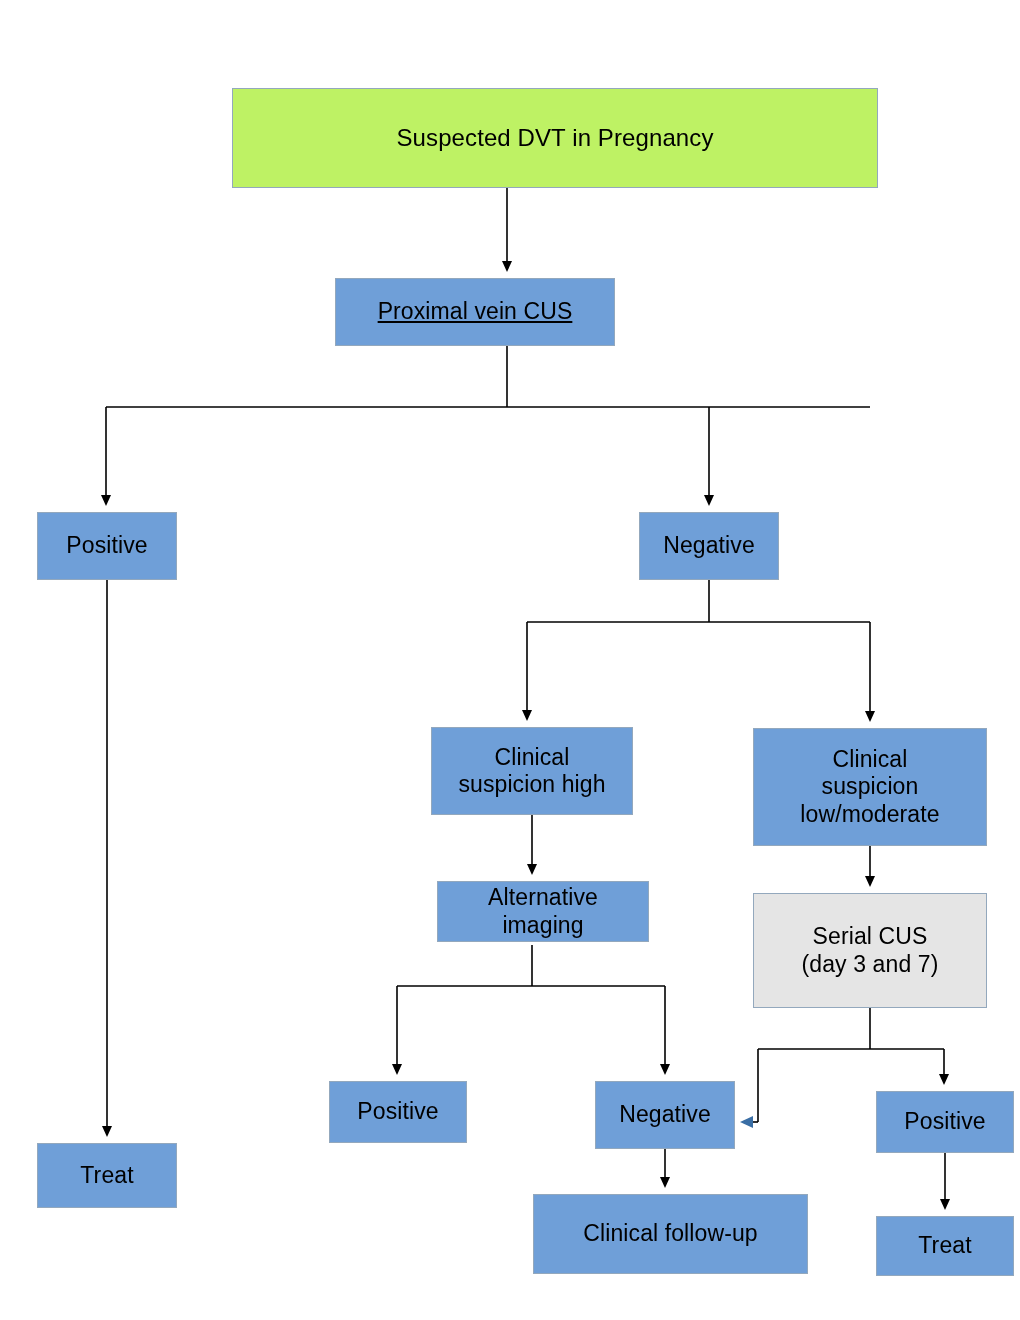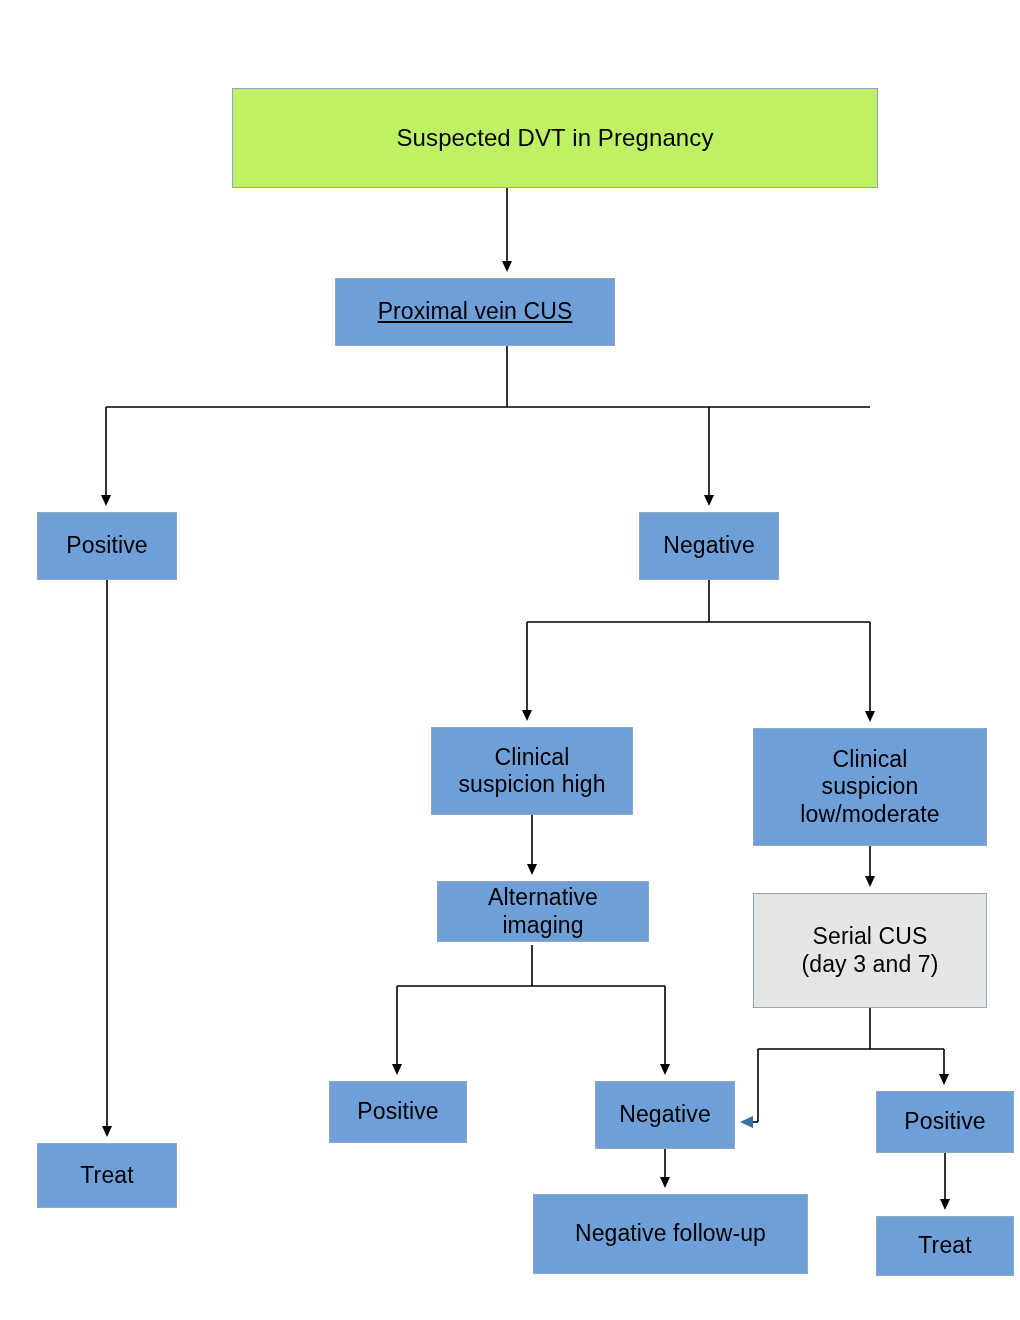--- a/index.html
+++ b/index.html
@@ -107,17 +107,17 @@
       <div class="node" style="left: 753px; top: 728px; width: 234px; height: 118px; background: rgb(111, 159, 216); border-color: rgb(147, 168, 189); color: rgb(0, 0, 0);">Clinical
 suspicion
 low/moderate</div>
       <div class="node" style="left: 427px; top: 881px; width: 212px; height: 61px; background: rgb(111, 159, 216); border-color: rgb(147, 168, 189); color: rgb(0, 0, 0); margin-left: 10px;">Alternative
 imaging</div>
       <div class="node" style="left: 753px; top: 893px; width: 234px; height: 115px; background: #e5e5e5; border-color: rgb(147, 168, 189); color: rgb(0, 0, 0);">Serial CUS
 (day 3 and 7)</div>
       <div class="node" style="left: 329px; top: 1081px; width: 138px; height: 62px; background: rgb(111, 159, 216); border-color: rgb(147, 168, 189); color: rgb(0, 0, 0);">Positive</div>
       <div class="node" style="left: 595px; top: 1081px; width: 140px; height: 68px; background: rgb(111, 159, 216); border-color: rgb(147, 168, 189); color: rgb(0, 0, 0);">Negative</div>
       <div class="node" style="left: 876px; top: 1091px; width: 138px; height: 62px; background: rgb(111, 159, 216); border-color: rgb(147, 168, 189); color: rgb(0, 0, 0);">Positive</div>
-      <div class="node" style="left: 533px; top: 1194px; width: 275px; height: 80px; background: rgb(111, 159, 216); border-color: rgb(147, 168, 189); color: rgb(0, 0, 0);">Negative follow-up</div>
+      <div class="node" style="left: 533px; top: 1194px; width: 275px; height: 80px; background: rgb(111, 159, 216); border-color: rgb(147, 168, 189); color: rgb(0, 0, 0);">Clinical follow-up</div>
       <div class="node" style="left: 876px; top: 1216px; width: 138px; height: 60px; background: rgb(111, 159, 216); border-color: rgb(147, 168, 189); color: rgb(0, 0, 0);">Treat</div>
     </div>
 
 </div>
 
 </body></html>

